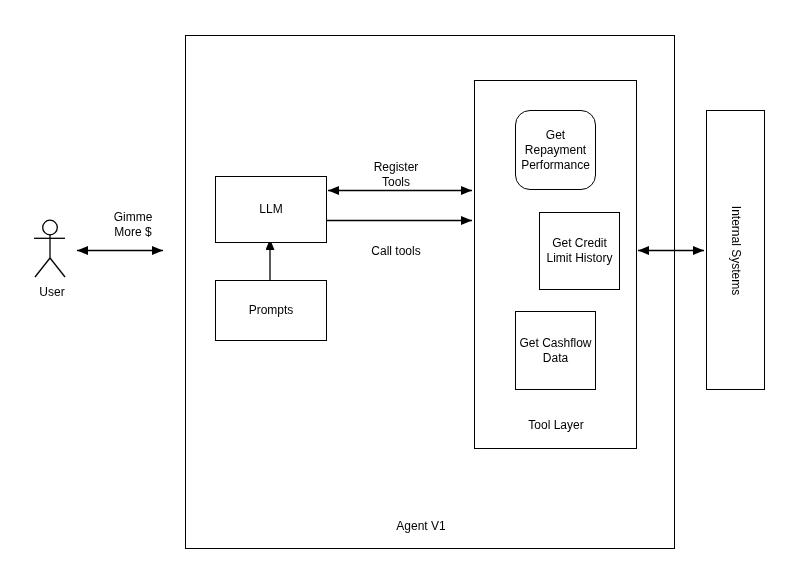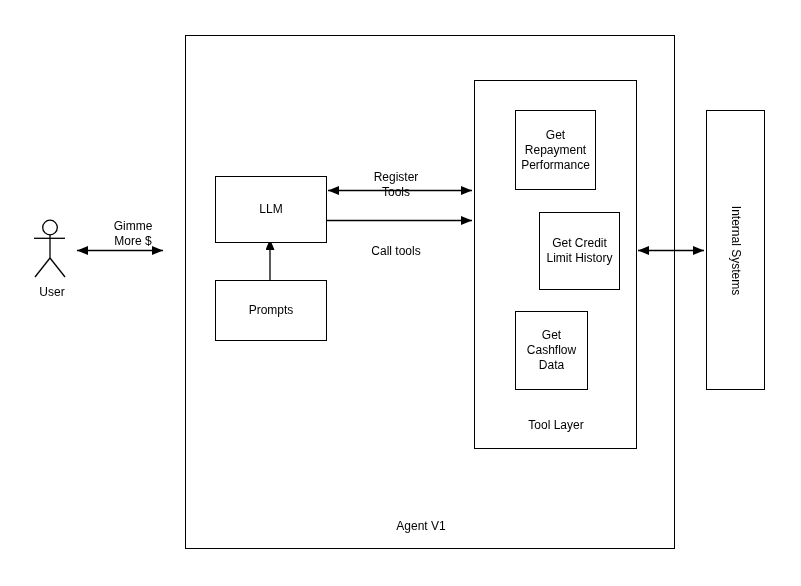--- a/index.html
+++ b/index.html
@@ -46,34 +46,34 @@
     position: absolute;
     text-align: center;
     white-space: pre-line;
     line-height: 15px;
   }
   
   #agent-box        { left: 185px; top: 35px;  width: 490px; height: 514px; }
   #tool-layer-box   { left: 474px; top: 80px;  width: 163px; height: 369px; }
   #llm-box          { left: 215px; top: 176px; width: 112px; height: 67px; }
   #prompts-box      { left: 215px; top: 280px; width: 112px; height: 61px; }
-  #tool-box-1       { left: 515px; top: 110px; width: 81px;  height: 80px; }
+  #tool-box-1       { left: 515px; top: 110px; width: 81px;  height: 80px; border-radius: 15px; }
   #tool-box-2       { left: 515px; top: 212px; width: 81px;  height: 78px; margin-left: 24px; }
-  #tool-box-3       { left: 515px; top: 311px; width: 73px;  height: 79px; }
+  #tool-box-3       { left: 515px; top: 311px; width: 81px;  height: 79px; }
   #internal-box     { left: 706px; top: 110px; width: 59px;  height: 280px; }
   #internal-box .rot {
     transform: rotate(90deg);
     white-space: nowrap;
     display: inline-block;
   }
   #agent-label      { left: 381px; top: 519px; width: 80px; }
   #tool-layer-label { left: 516px; top: 418px; width: 80px; }
   #user-label       { left: 12px;  top: 285px; width: 80px; }
-  #message-label    { left: 93px;  top: 219px; width: 80px; }
-  #register-label   { left: 356px; top: 160px; width: 80px; margin-top: 10px; }
+  #message-label    { left: 93px;  top: 210px; width: 80px; }
+  #register-label   { left: 356px; top: 160px; width: 80px; }
   #call-label       { left: 356px; top: 244px; width: 80px; }
 </style>
 </head>
 <body>
 
 <div id="canvas">
 
   <svg id="connector-layer" viewBox="0 0 801 586" xmlns="http://www.w3.org/2000/svg">
     <defs>
       <marker id="mE" markerWidth="12" markerHeight="10" refX="11" refY="4.5" orient="auto" markerUnits="userSpaceOnUse">

